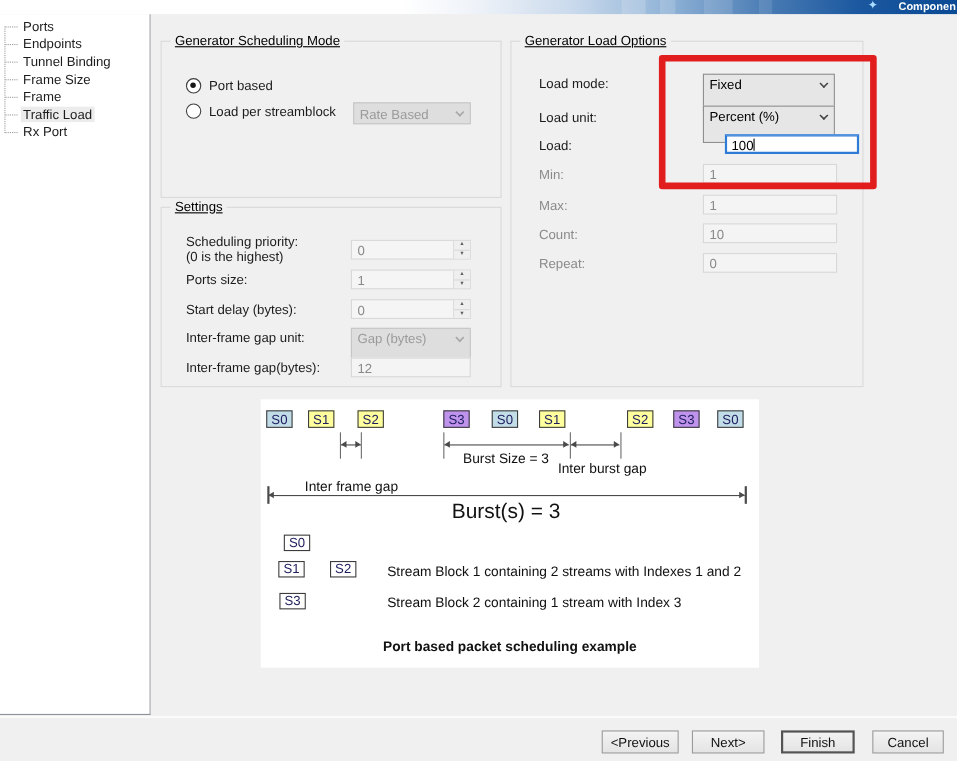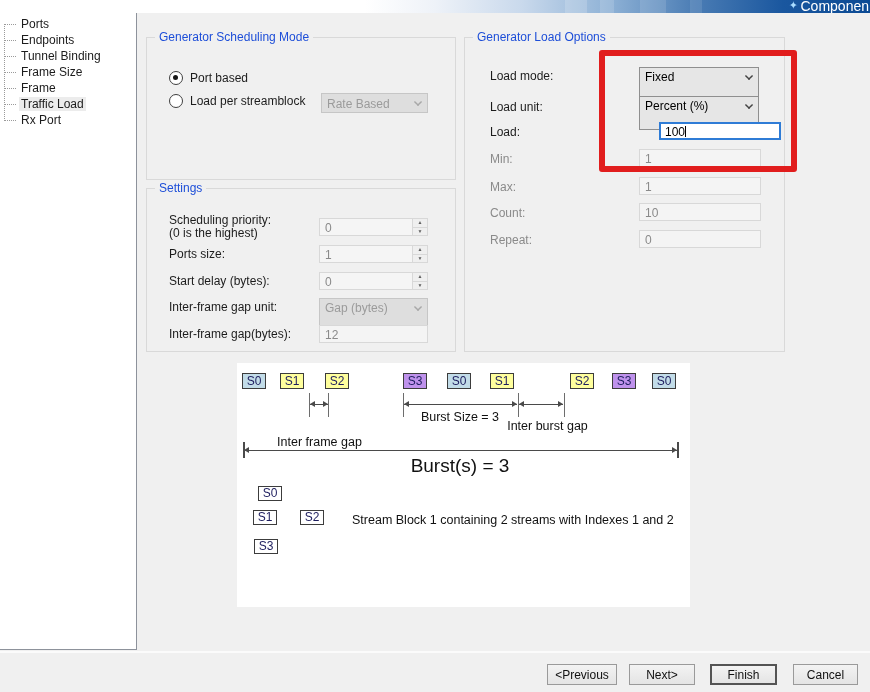--- a/index.html
+++ b/index.html
@@ -3,37 +3,37 @@
 <meta charset="utf-8">
 <style>
   html,body{margin:0;padding:0;}
   body{width:870px;height:692px;position:relative;background:#f0f0f0;
        font-family:"Liberation Sans",sans-serif;font-size:12px;color:#1c1c1c;overflow:hidden;}
 
   
   .banner{position:absolute;left:0;top:0;width:870px;height:13px;
     background:linear-gradient(90deg,#ffffff 0%,#ffffff 42%,#eef2f8 50%,#c9d9ec 60%,#8fb2d6 70%,#4a7cb4 80%,#1a579f 90%,#0b4a94 100%);}
   .banner .streak{position:absolute;top:0;height:13px;background:rgba(255,255,255,.35);}
-  .banner-brand{position:absolute;right:1px;top:0;line-height:13px;font-size:14px;font-weight:normal;color:#ffffff;}
+  .banner-brand{position:absolute;right:1px;top:0;line-height:13px;font-size:10px;font-weight:bold;color:#ffffff;}
   .banner-star{position:absolute;right:72px;top:-1px;line-height:13px;font-size:11px;color:#a9dcff;}
 
   
   .sidebar{position:absolute;left:0;top:13px;width:137px;height:637px;background:#ffffff;
     border-right:1px solid #8d929b;border-bottom:1px solid #8d929b;box-sizing:border-box;padding-top:3px;}
   .treeline{position:absolute;left:4px;top:11px;height:97px;border-left:1px dotted #9a9a9a;}
   .nav-item{height:16px;display:flex;align-items:center;cursor:default;}
   .nav-item .stub{width:11px;border-top:1px dotted #9a9a9a;margin:0 3px 0 5px;}
   .nav-label{padding:0 2px;white-space:nowrap;}
   .nav-item[data-selected="true"] .nav-label{background:#ececec;}
 
   
   .main{position:absolute;left:137px;top:13px;width:733px;height:639px;background:#f0f0f0;}
 
   .group{position:absolute;border:1px solid #d9d9d9;box-sizing:border-box;}
-  .gtitle{position:absolute;top:-8px;left:8px;background:#f0f0f0;padding:0 4px;color:#1d4ed8;white-space:nowrap;}
+  .gtitle{position:absolute;top:-8px;left:8px;background:#f0f0f0;padding:0 4px;color:#000000;white-space:nowrap;text-decoration:underline;}
   .lbl{position:absolute;white-space:nowrap;color:#1c1c1c;}
   .lbl.dim{color:#8a8a8a;}
 
   
   .radio-row{position:absolute;display:flex;align-items:center;height:14px;}
   .radio{width:12px;height:12px;border:1px solid #3f3f3f;border-radius:50%;background:#fff;position:relative;flex:none;}
   .radio[data-checked="true"]::after{content:'';position:absolute;left:3px;top:3px;width:5px;height:5px;border-radius:50%;background:#161616;}
   .radio-row .rlabel{margin-left:7px;}
 
   
@@ -266,21 +266,23 @@
     <div class="harrow" style="left:7px;width:433px;top:87px;"></div>
     <span class="dlabel" style="left:160px;width:126px;top:92px;text-align:center;font-size:19px;">Burst(s) = 3</span>
 
     <span class="legend-box" style="left:21px;top:123px;" data-kind="s0">S0</span>
 
     <span class="legend-box" style="left:16px;top:147px;" data-kind="s1">S1</span>
     <span class="legend-box" style="left:63px;top:147px;" data-kind="s1">S2</span>
     <span class="legend-text" style="top:150px;">Stream Block 1 containing 2 streams with Indexes 1 and 2</span>
 
     <span class="legend-box" style="left:17px;top:176px;" data-kind="s3">S3</span>
-
+    <span class="legend-text" style="top:178px;">Stream Block 2 containing 1 stream with Index 3</span>
+
+    <span class="caption">Port based packet scheduling example</span>
   </div>
 </div>
 
 <div class="sep"></div>
 <div class="bottombar">
   <div class="btn" style="left:547px;width:70px;" data-default="false">&lt;Previous</div>
   <div class="btn" style="left:629px;width:66px;" data-default="false">Next&gt;</div>
   <div class="btn" style="left:710px;width:67px;" data-default="true">Finish</div>
   <div class="btn" style="left:793px;width:65px;" data-default="false">Cancel</div>
 </div>

